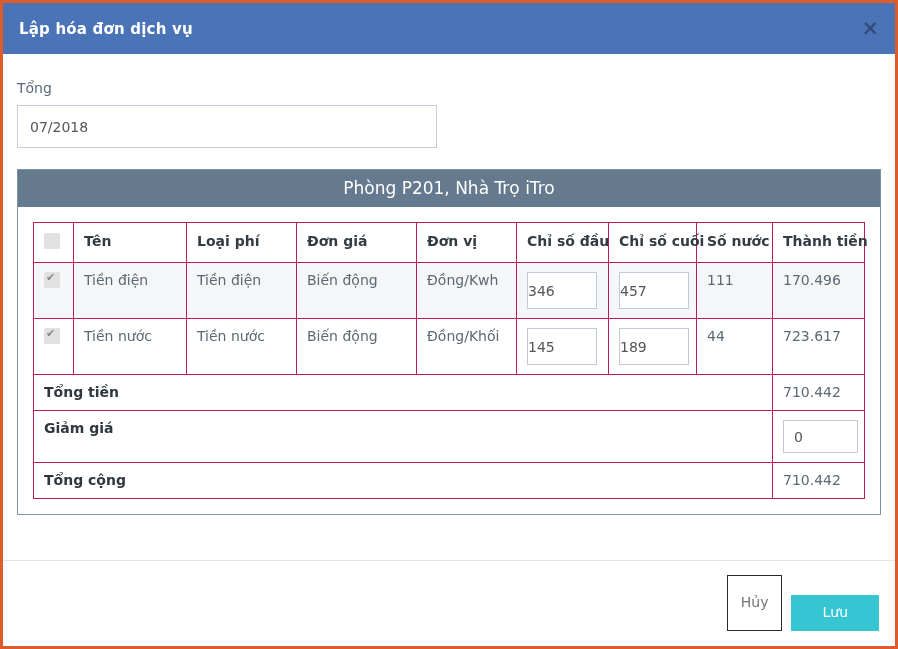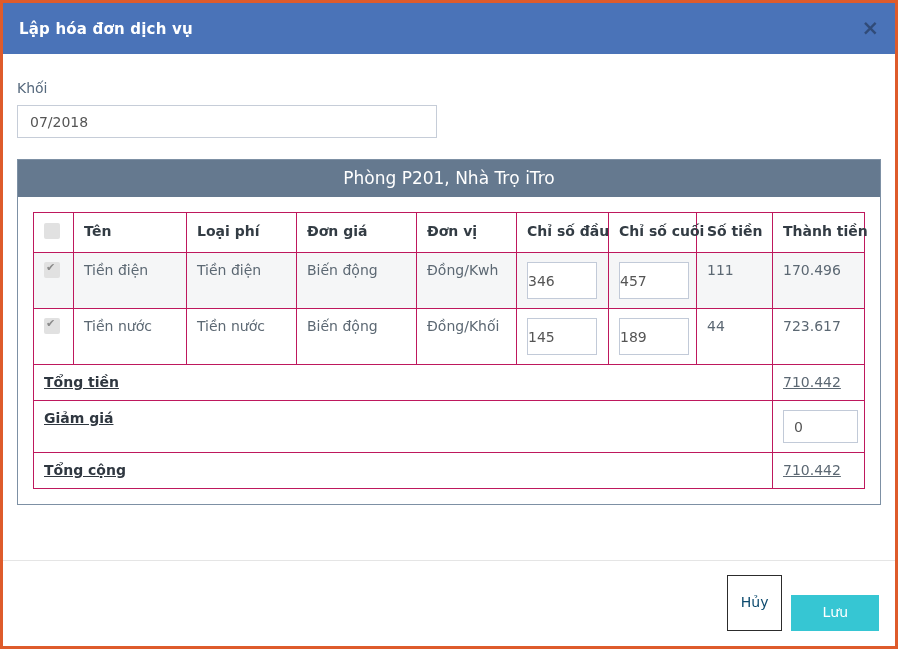--- a/index.html
+++ b/index.html
@@ -26,21 +26,21 @@
     margin-left:auto;
     color:rgba(0,0,0,0.35);
     font-size:21px; font-weight:bold;
     line-height:1; cursor:pointer;
   }
 
   
   .modal-body { flex:1 1 auto; padding:14px 14px 0 14px; }
   .month-label { font-size:14px; color:#56697d; margin:12px 0 9px 0; }
   .month-input {
-    width:420px; height:33px;
+    width:420px; height:43px;
     border:1px solid #c6cdd8;
     padding:0 12px;
     font-size:14px; color:#555;
     font-family:inherit;
     outline:none;
   }
 
   
   .panel { margin-top:21px; border:1px solid #7d90a4; }
   .panel-header {
@@ -82,21 +82,21 @@
     width:70px; height:37px;
     border:1px solid #c2cad8;
     padding:0 0;
     font-size:14px; color:#555;
     font-family:inherit;
     background:#fff; outline:none;
   }
   .cell-input.qty { width:75px; }
 
   
-  tr.total-row td { height:36px; padding:9px 10px;text-decoration:underline; }
+  tr.total-row td { height:36px; padding:9px 10px; }
   .total-label { font-weight:bold; color:#2f3740; }
   .total-value { color:#5c6873; }
   .discount-input {
     width:75px; height:33px;
     border:1px solid #c2cad8;
     padding:0 10px;
     font-size:14px; color:#555;
     font-family:inherit; outline:none;
   }
   tr.discount-row td { height:46px; }
@@ -105,40 +105,40 @@
   .modal-footer {
     margin-top:auto;
     border-top:1px solid #e5e5e5;
     padding:14px 16px 15px 16px;
     display:flex; justify-content:flex-end; gap:9px;
     background:#fff;
   }
   .btn { font-size:14px; font-family:inherit; cursor:pointer; line-height:1.4; }
   .btn-cancel {
     background:#fff; border:1px solid #2c2c2c;
-    color:#0c4a6e; padding:7px 13px;
+    color:#737373; padding:7px 13px;
   }
   .btn-save {
     background:#36c6d3; border:1px solid #36c6d3;
     color:#fff; padding:7px 30px;margin-top:20px;
   }
 </style>
 </head>
 <body>
 
 <div class="page">
 
   <div class="modal-header">
     <span class="modal-title">Lập hóa đơn dịch vụ</span>
     <span class="close-btn">×</span>
   </div>
 
   <div class="modal-body">
 
-    <div class="month-label">Khối</div>
+    <div class="month-label">Tổng</div>
     <input class="month-input" type="text" value="07/2018" style="">
 
     <div class="panel">
       <div class="panel-header">Phòng P201, Nhà Trọ iTro</div>
       <div class="panel-body">
 
         <table class="bill">
           <colgroup>
             <col class="col-chk">
               <col class="col-ten">
@@ -152,21 +152,21 @@
           </colgroup>
           <thead>
             <tr>
               <th><span class="chk"></span></th>
               <th>Tên</th>
               <th>Loại phí</th>
               <th>Đơn giá</th>
               <th>Đơn vị</th>
               <th>Chỉ số đầu</th>
               <th>Chỉ số cuối</th>
-              <th>Số tiền</th>
+              <th>Số nước</th>
               <th>Thành tiền</th>
             </tr>
           </thead>
           <tbody>
             <tr class="data-row row-shaded">
               <td><span class="chk checked"></span></td>
               <td>Tiền điện</td>
               <td>Tiền điện</td>
               <td>Biến động</td>
               <td>Đồng/Kwh</td>

